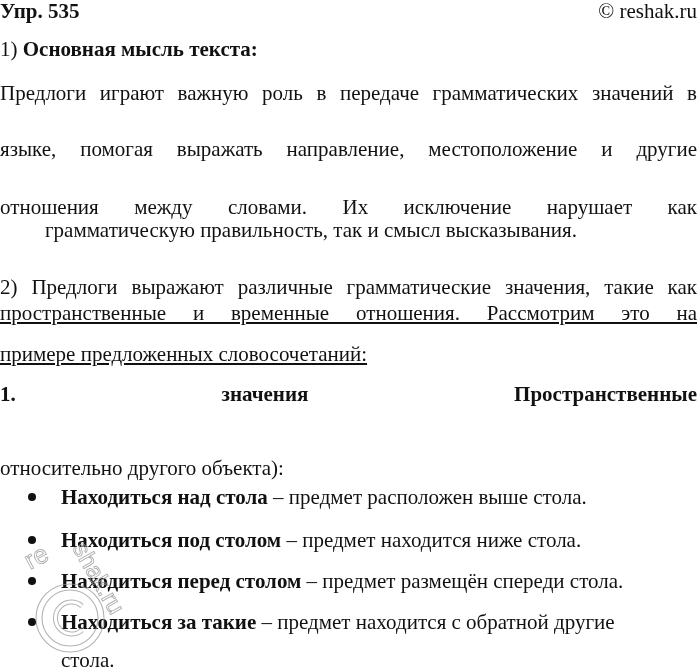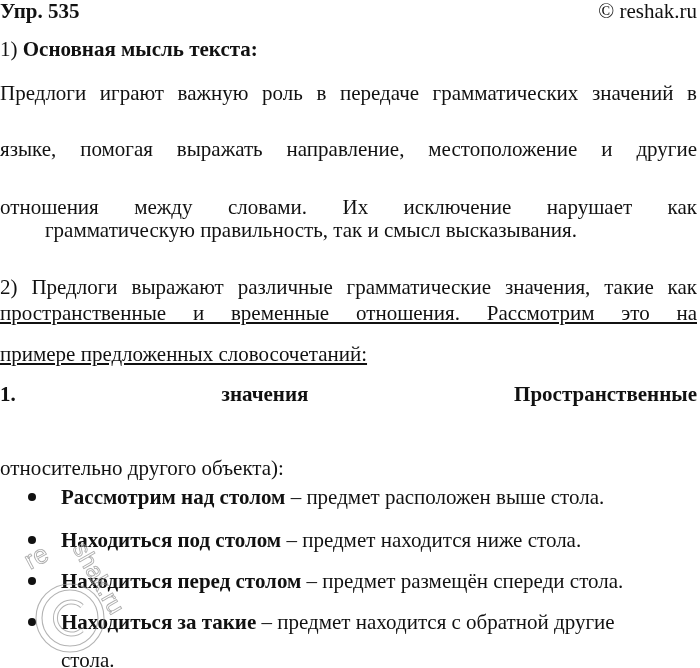--- a/index.html
+++ b/index.html
@@ -59,21 +59,21 @@
   <div class="line" style="top:381px; display:flex; justify-content:space-between;">
     <span class="bold">1.</span>
     <span class="bold">значения</span>
     <span class="bold">Пространственные</span>
   </div>
   <div class="line" style="top:423px;margin-top:32px;">относительно другого объекта):</div>
 
   <div class="line bullet-line" style="top:484px;">
     <span class="bullet-dot"></span>
     <span class="bullet-text">
-      <span class="bold">Рассмотрим над столом</span><span> – </span><span>предмет расположен выше стола.</span>
+      <span class="bold">Находиться над стола</span><span> – </span><span>предмет расположен выше стола.</span>
     </span>
   </div>
   <div class="line bullet-line" style="top:527px;">
     <span class="bullet-dot"></span>
     <span class="bullet-text">
       <span class="bold">Находиться под столом</span><span> – </span><span>предмет находится ниже стола.</span>
     </span>
   </div>
   <div class="line bullet-line" style="top:568px;">
     <span class="bullet-dot"></span>

